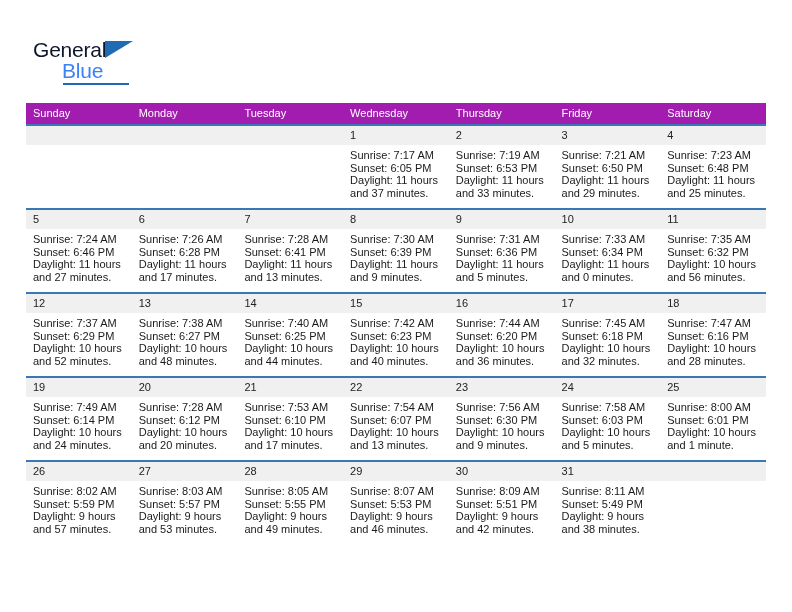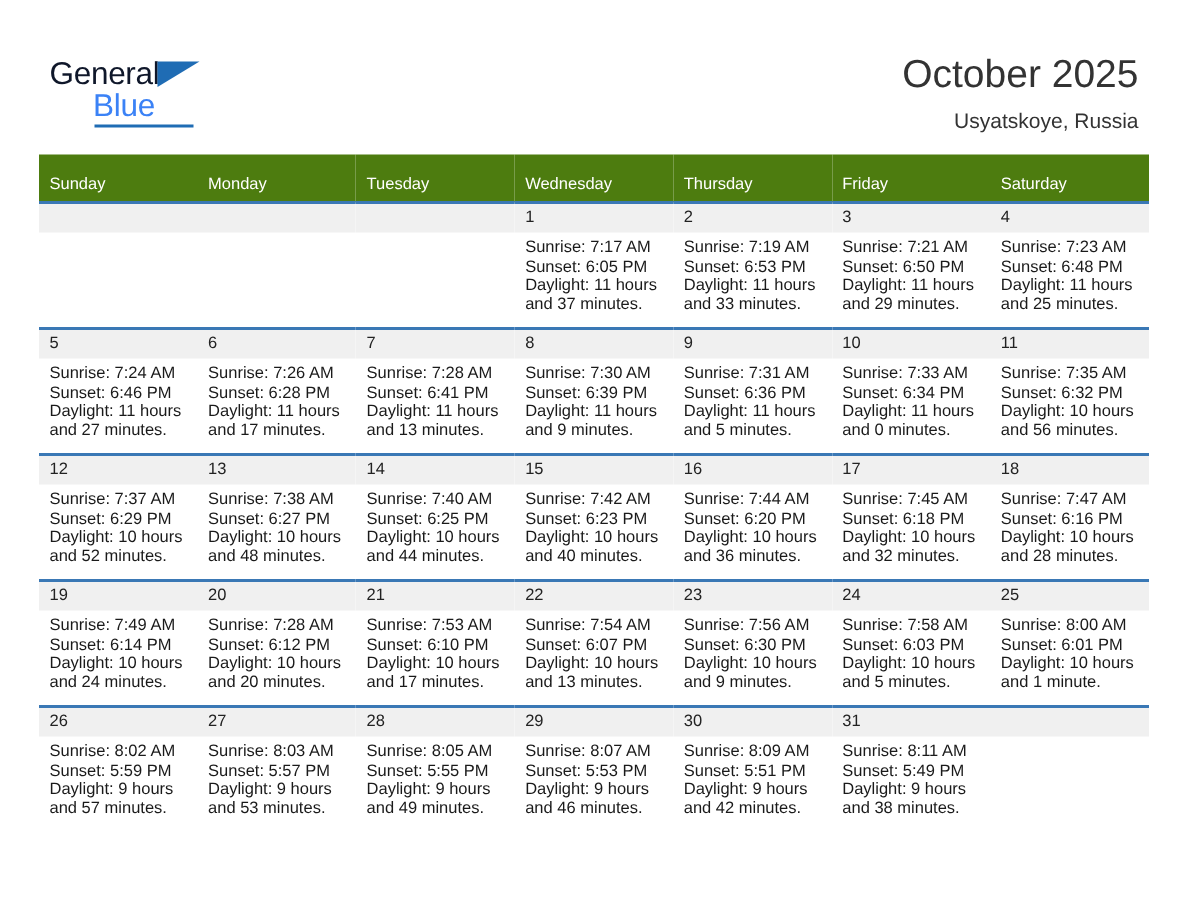--- a/index.html
+++ b/index.html
@@ -97,26 +97,26 @@
   .calendar {
     position: absolute;
     left: 26px;
     top: 103px;
     width: 740px;
     border-collapse: collapse;
     table-layout: fixed;
   }
 
   .calendar th {
-    background: #4d7c0f;
+    background: #a21caf;
     color: #ffffff;
     font-size: 11px;
     font-weight: normal;
     text-align: left;
-    padding: 14px 0 5px 7px;
+    padding: 4px 0 5px 7px;
     height: 12px;
     border: none;
   }
 
   .calendar col { width: 105.7px; }
 
   .calendar td {
     vertical-align: top;
     padding: 0;
     height: 82px;
@@ -149,24 +149,20 @@
 
   <div class="top">
 
     <div class="logo">
       <span class="logo-general">General</span>
       <span class="logo-triangle"></span>
       <span class="logo-blue">Blue</span>
       <span class="logo-underline"></span>
     </div>
 
-    <div class="title-block">
-      <div class="cal-title">October 2025</div>
-      <div class="cal-location">Usyatskoye, Russia</div>
-    </div>
 
   </div>
 
   <table class="calendar">
     <colgroup>
       <col>
         <col>
         <col>
         <col>
         <col>

